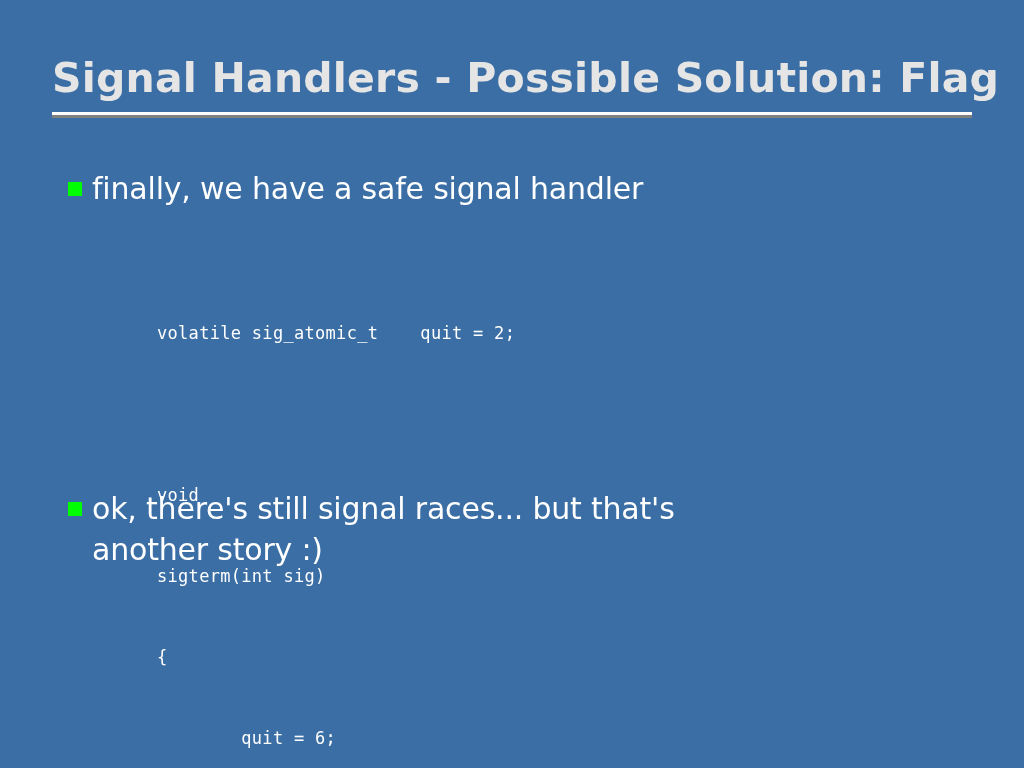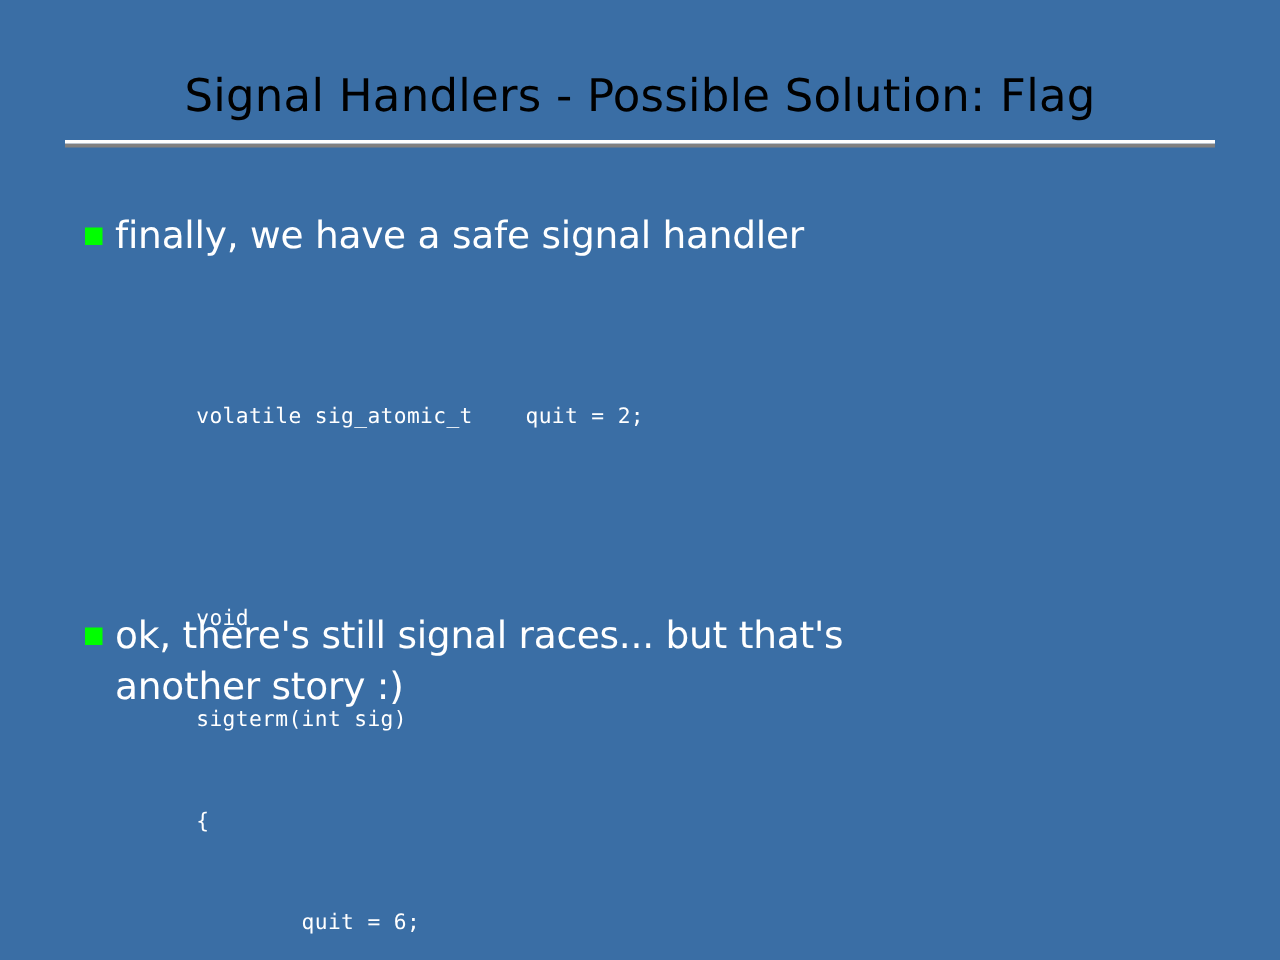--- a/index.html
+++ b/index.html
@@ -26,24 +26,24 @@
   
   #title-block {
     position: absolute;
     left: 52px;
     top: 52px;
     width: 920px;
   }
 
   #slide-title {
     font-family: "DejaVu Sans", sans-serif;
-    font-size: 36px;
+    font-size: 41px;
     line-height: 52px;
-    font-weight: 400;
-    color: #000000;
+    font-weight: 700;
+    color: #e5e5e5;
     text-align: center;
     letter-spacing: 0.2px;
     white-space: nowrap;
   }
 
   #title-rule {
     position: relative;
     margin-top: 8px;
     height: 6px;
     width: 920px;

